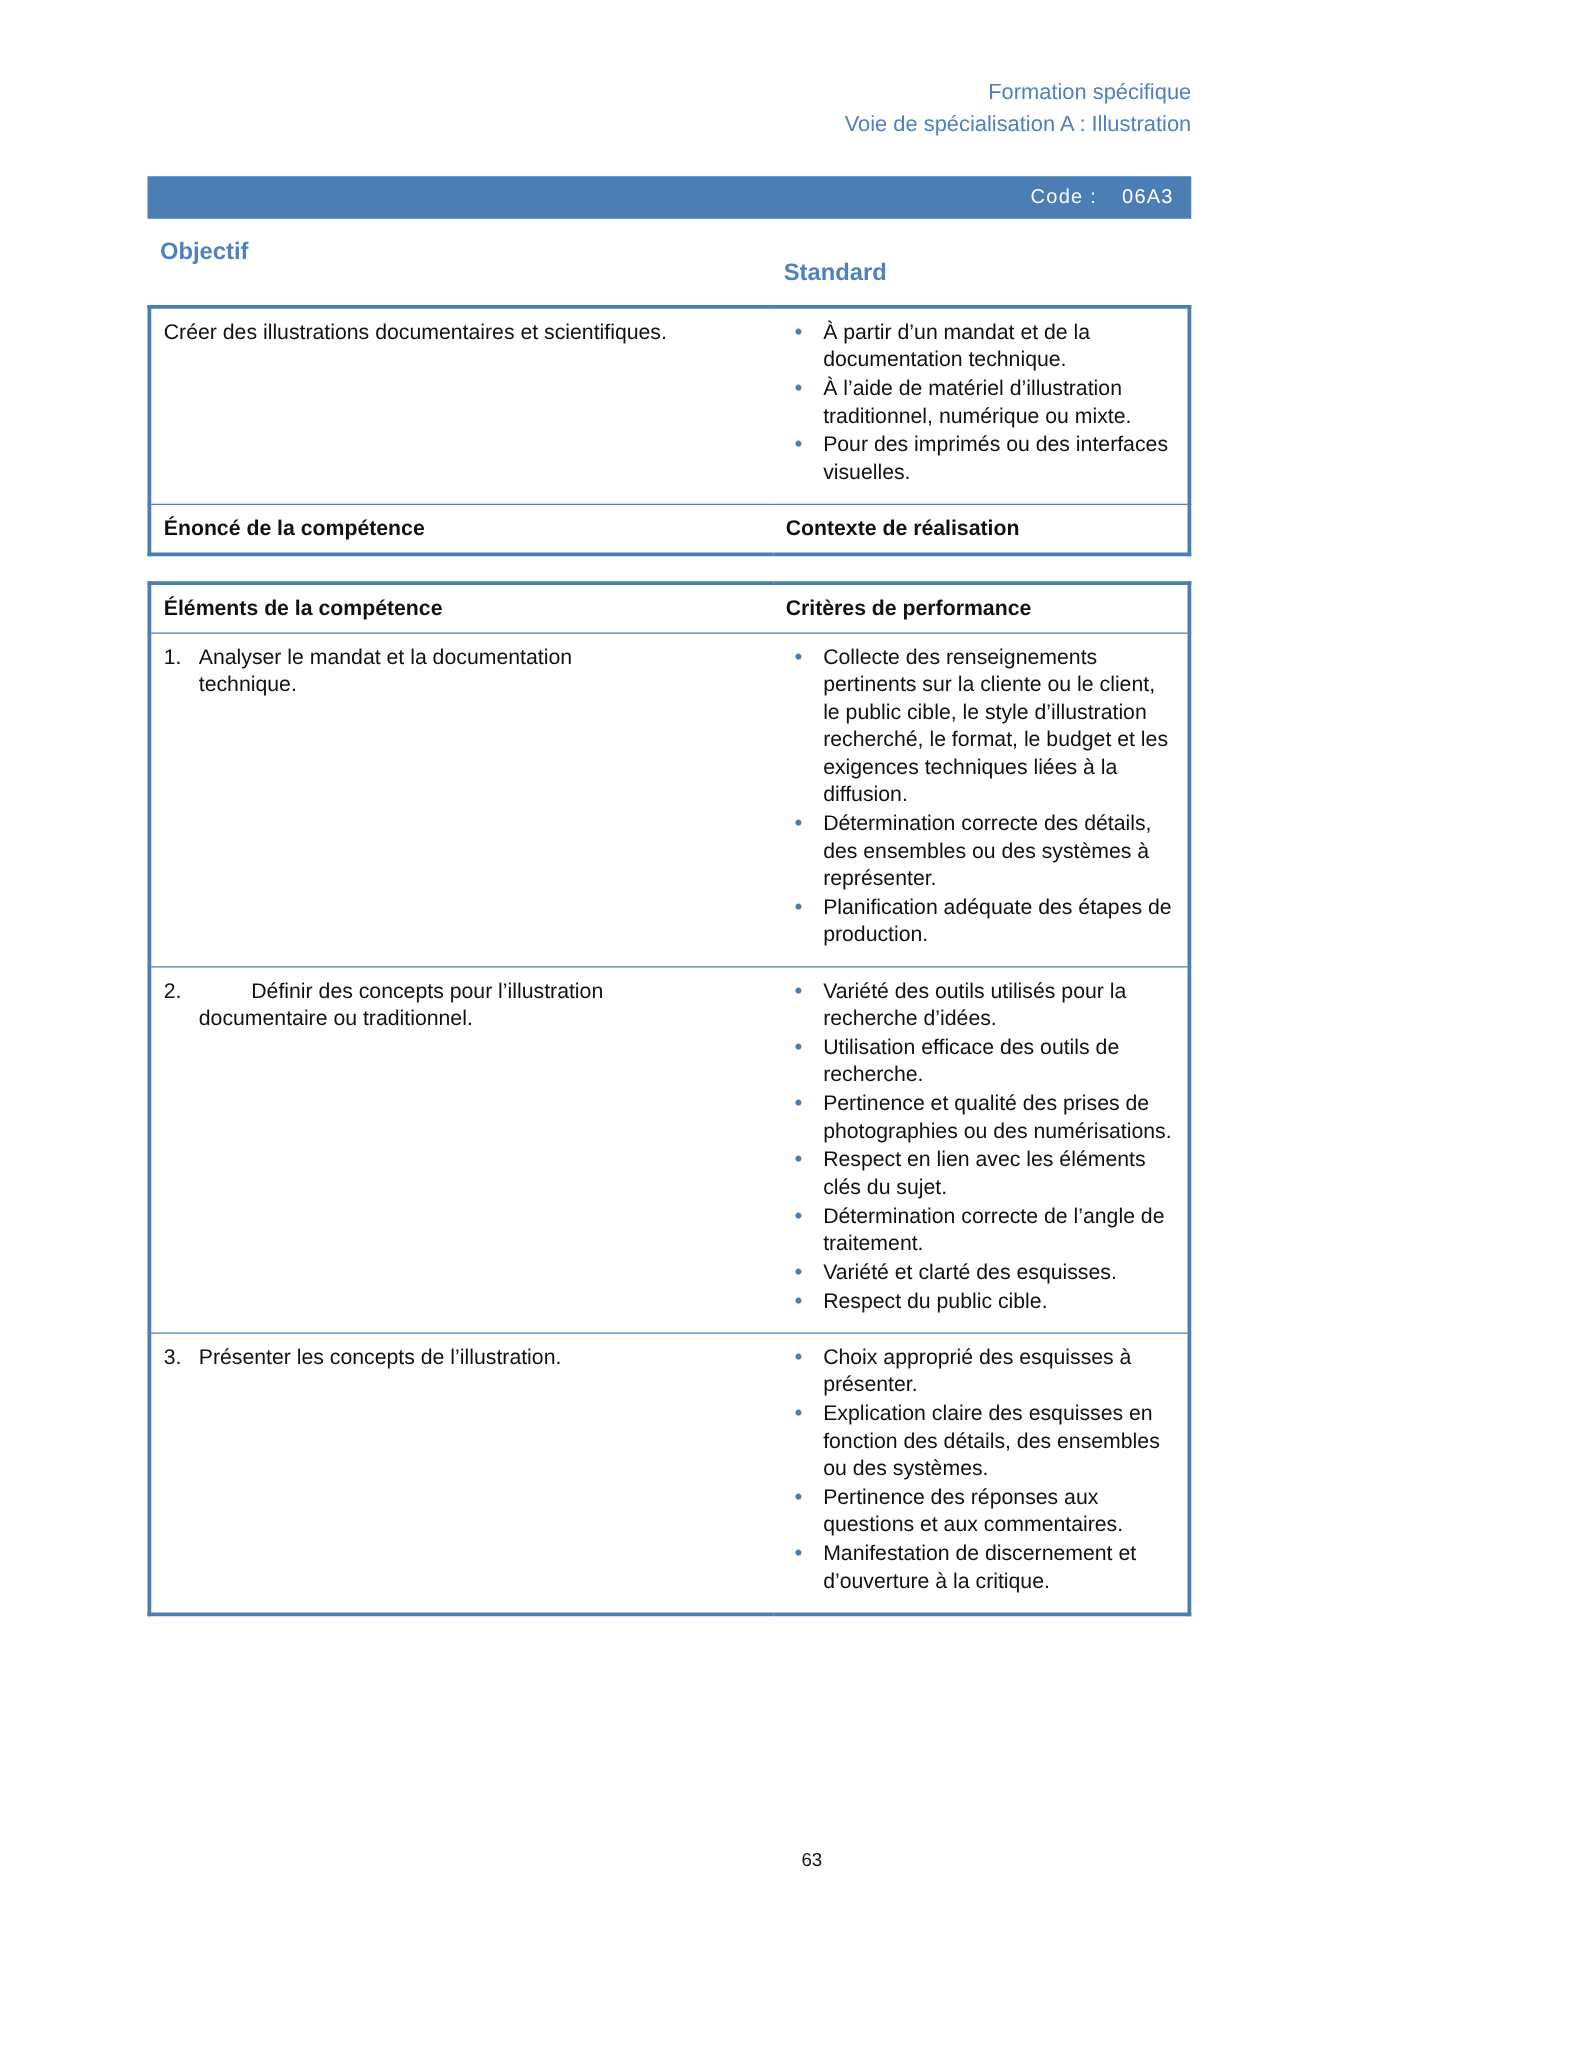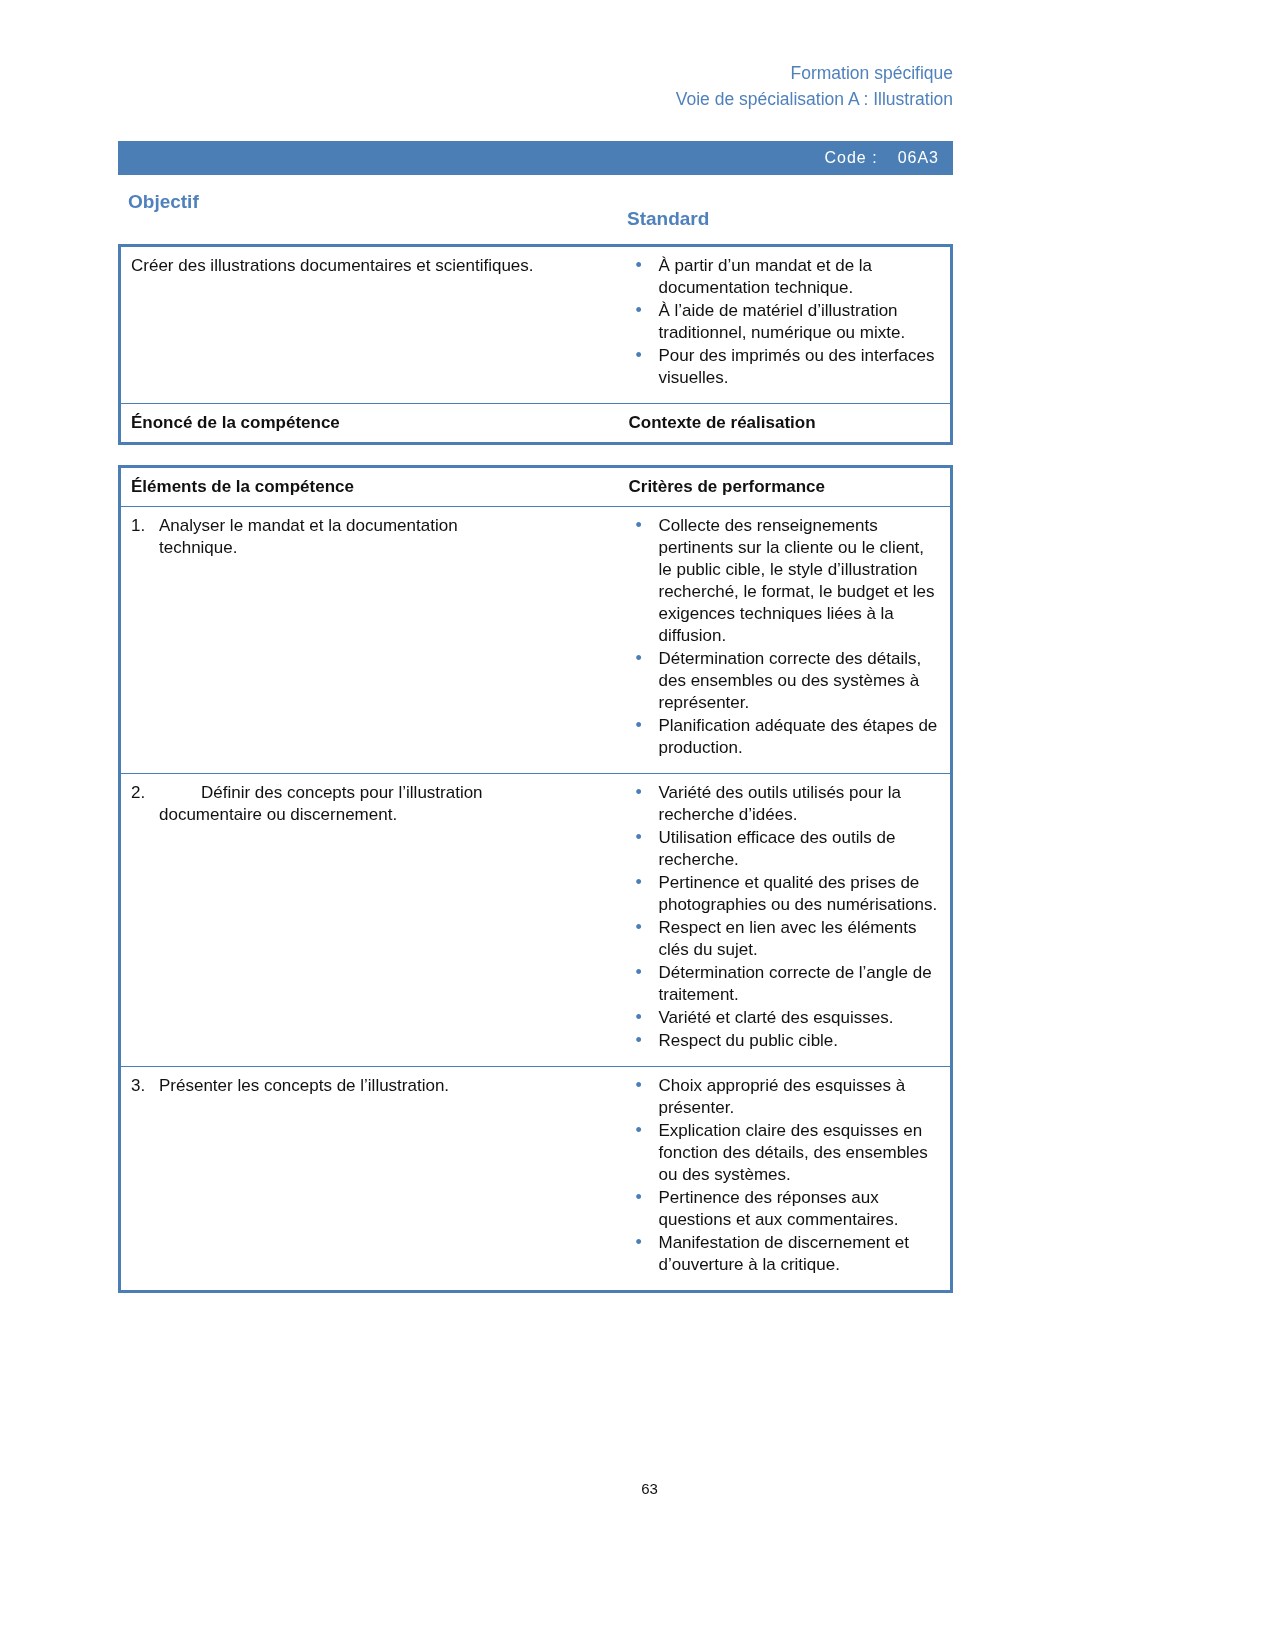--- a/index.html
+++ b/index.html
@@ -150,21 +150,21 @@
             <li>Détermination correcte des détails, des ensembles ou des systèmes à représenter.</li>
             <li>Planification adéquate des étapes de production.</li>
           </ul>
         </td>
       </tr>
 
       <tr>
         <td class="leftcol">
           <div class="item">
             <span class="num">2.</span>
-            <span class="txt tabbed">Définir des concepts pour l’illustration documentaire ou discernement.</span>
+            <span class="txt tabbed">Définir des concepts pour l’illustration documentaire ou traditionnel.</span>
           </div>
         </td>
         <td>
           <ul class="bullets">
             <li>Variété des outils utilisés pour la recherche d’idées.</li>
             <li>Utilisation efficace des outils de recherche.</li>
             <li>Pertinence et qualité des prises de photographies ou des numérisations.</li>
             <li>Respect en lien avec les éléments clés du sujet.</li>
             <li>Détermination correcte de l’angle de traitement.</li>
             <li>Variété et clarté des esquisses.</li>

